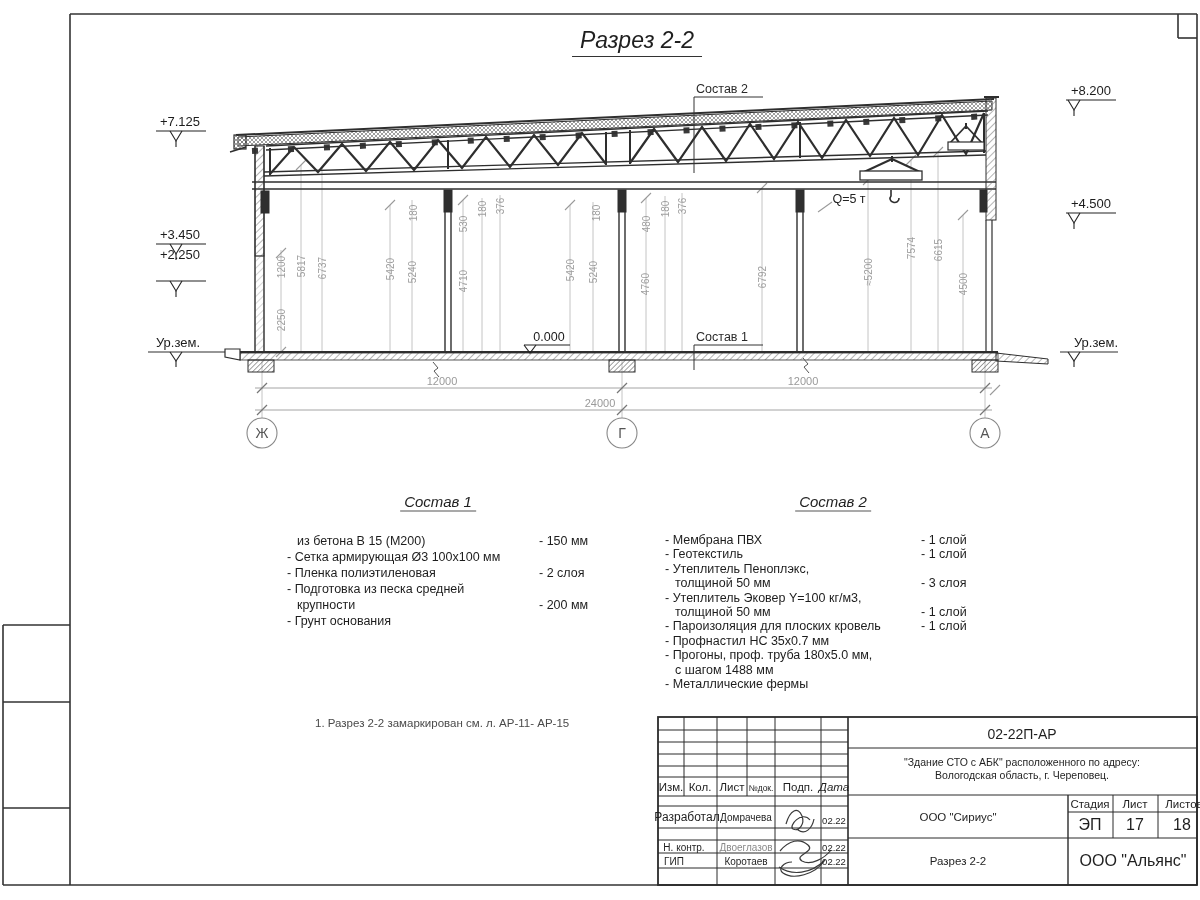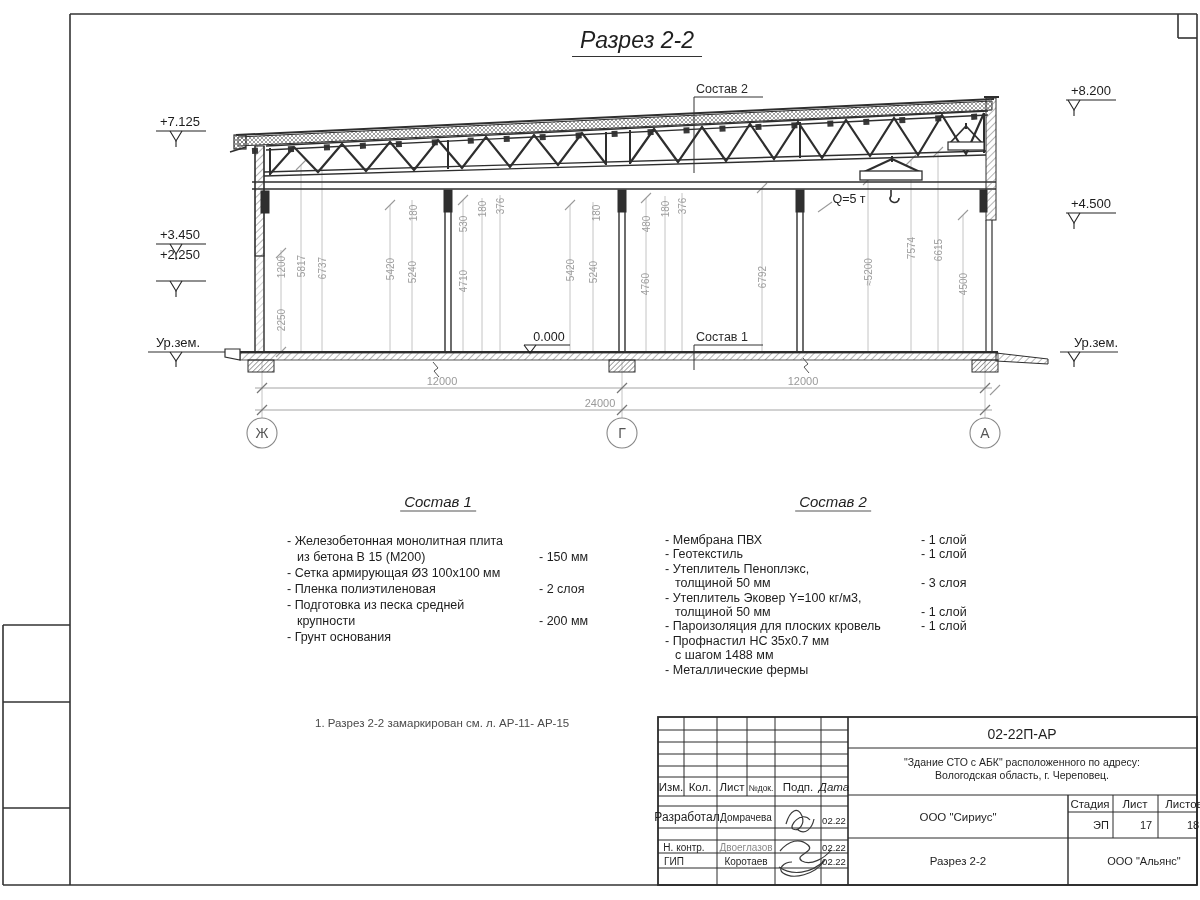--- a/index.html
+++ b/index.html
@@ -21,21 +21,21 @@
   .spec .row{position:relative;}
   .s1 .row{height:16px;line-height:16px;width:320px;}
   .s2 .row{height:14.4px;line-height:14.4px;width:330px;}
   .row .val{position:absolute;top:0;}
   .s1 .val{left:252px;}
   .s2 .val{left:256px;}
   .ind{padding-left:10px;}
   .st{font-size:10.5px;}
   .sth{font-size:11.5px;}
   .sthh{font-size:8.5px;color:#222;}
-  .big{font-size:11px;margin-left:11px;}
+  .big{font-size:16px;}
   .gray{color:#8a8a8a;}
 </style>
 </head>
 <body>
 <div id="sheet">
 
 <svg width="1200" height="900" viewBox="0 0 1200 900">
   <defs>
     <pattern id="h1" width="5" height="5" patternUnits="userSpaceOnUse" patternTransform="rotate(45)">
       <line x1="0" y1="0" x2="0" y2="5" stroke="#6a6a6a" stroke-width="1"></line>
@@ -304,38 +304,38 @@
 <div class="t hdim" style="left:803px;top:381px;">12000</div>
 <div class="t hdim" style="left:600px;top:403px;">24000</div>
 <div class="t axis" style="left:262px;top:433px;">Ж</div>
 <div class="t axis" style="left:622px;top:433px;">Г</div>
 <div class="t axis" style="left:985px;top:433px;">А</div>
 
 <div class="t spec-title" style="left:438px;top:502px;">Состав 1</div>
 <div class="t spec-title" style="left:833px;top:502px;">Состав 2</div>
 
 <div class="spec s1" style="left:287px;top:533px;">
-  <div class="row"><span>- Железобетонная  монолитная плита</span><span class="val"></span></div>
   <div class="row ind"><span>из бетона В 15 (М200)</span><span class="val">- 150 мм</span></div>
   <div class="row"><span>- Сетка армирующая Ø3 100х100 мм</span><span class="val"></span></div>
   <div class="row"><span>- Пленка полиэтиленовая</span><span class="val">-  2 слоя</span></div>
   <div class="row"><span>- Подготовка из песка средней</span><span class="val"></span></div>
   <div class="row ind"><span>крупности</span><span class="val">- 200 мм</span></div>
   <div class="row"><span>- Грунт основания</span><span class="val"></span></div>
 </div>
 
 <div class="spec s2" style="left:665px;top:533px;">
   <div class="row"><span>- Мембрана ПВХ</span><span class="val">- 1 слой</span></div>
   <div class="row"><span>- Геотекстиль</span><span class="val">- 1 слой</span></div>
   <div class="row"><span>- Утеплитель Пеноплэкс,</span><span class="val"></span></div>
   <div class="row ind"><span>толщиной 50 мм</span><span class="val">- 3 слоя</span></div>
   <div class="row"><span>- Утеплитель Эковер Y=100 кг/м3,</span><span class="val"></span></div>
   <div class="row ind"><span>толщиной 50 мм</span><span class="val">- 1 слой</span></div>
   <div class="row"><span>- Пароизоляция для плоских кровель</span><span class="val">- 1 слой</span></div>
   <div class="row"><span>- Профнастил НС 35х0.7 мм</span><span class="val"></span></div>
+  <div class="row"><span>- Прогоны, проф. труба 180х5.0 мм,</span><span class="val"></span></div>
   <div class="row ind"><span>с шагом 1488 мм</span><span class="val"></span></div>
   <div class="row"><span>- Металлические фермы</span><span class="val"></span></div>
 </div>
 
 <div class="t note" style="left:315px;top:717px;">1. Разрез 2-2 замаркирован см. л. АР-11- АР-15</div>
 
 <div class="t sth" style="left:1022px;top:734px;font-size:14px;">02-22П-АР</div>
 <div class="t st" style="left:1022px;top:762px;">"Здание СТО с АБК" расположенного по адресу:</div>
 <div class="t st" style="left:1022px;top:775px;">Вологодская область, г. Череповец.</div>
 <div class="t sth" style="left:671px;top:787px;">Изм.</div>

